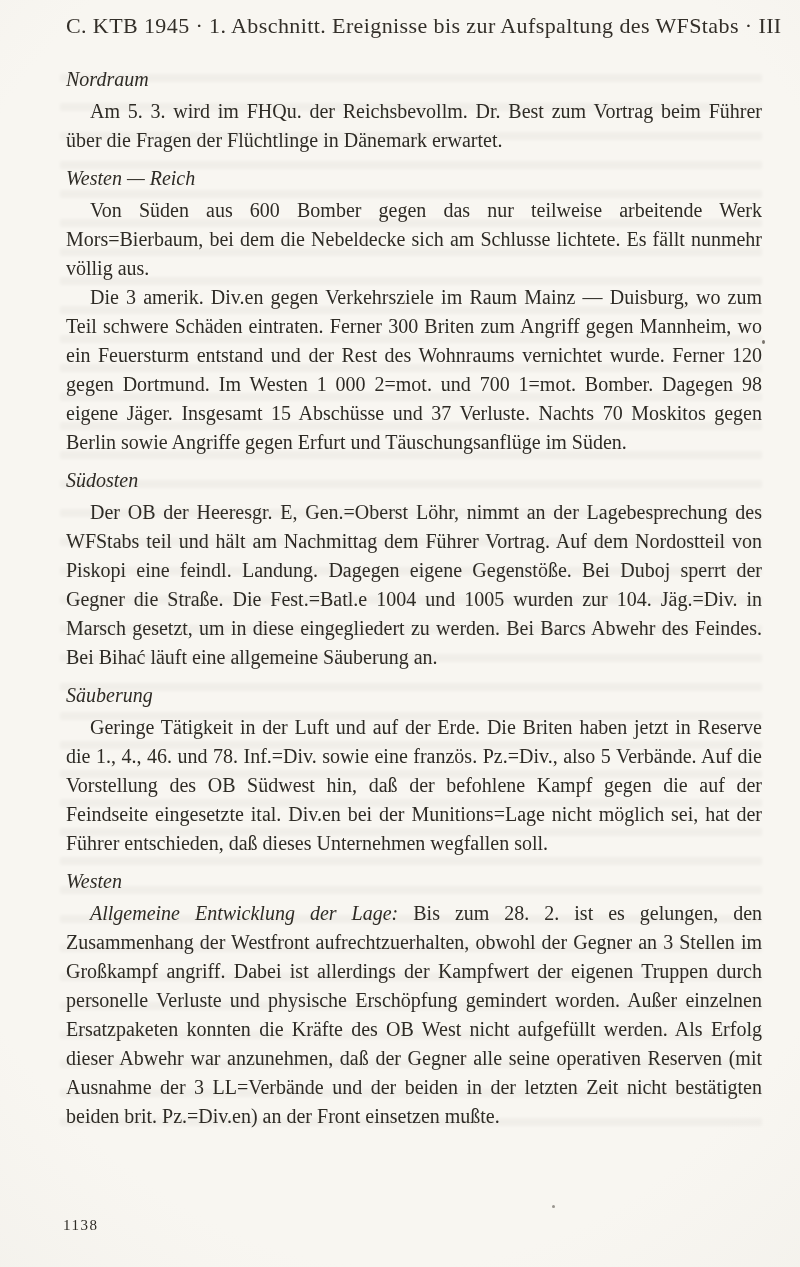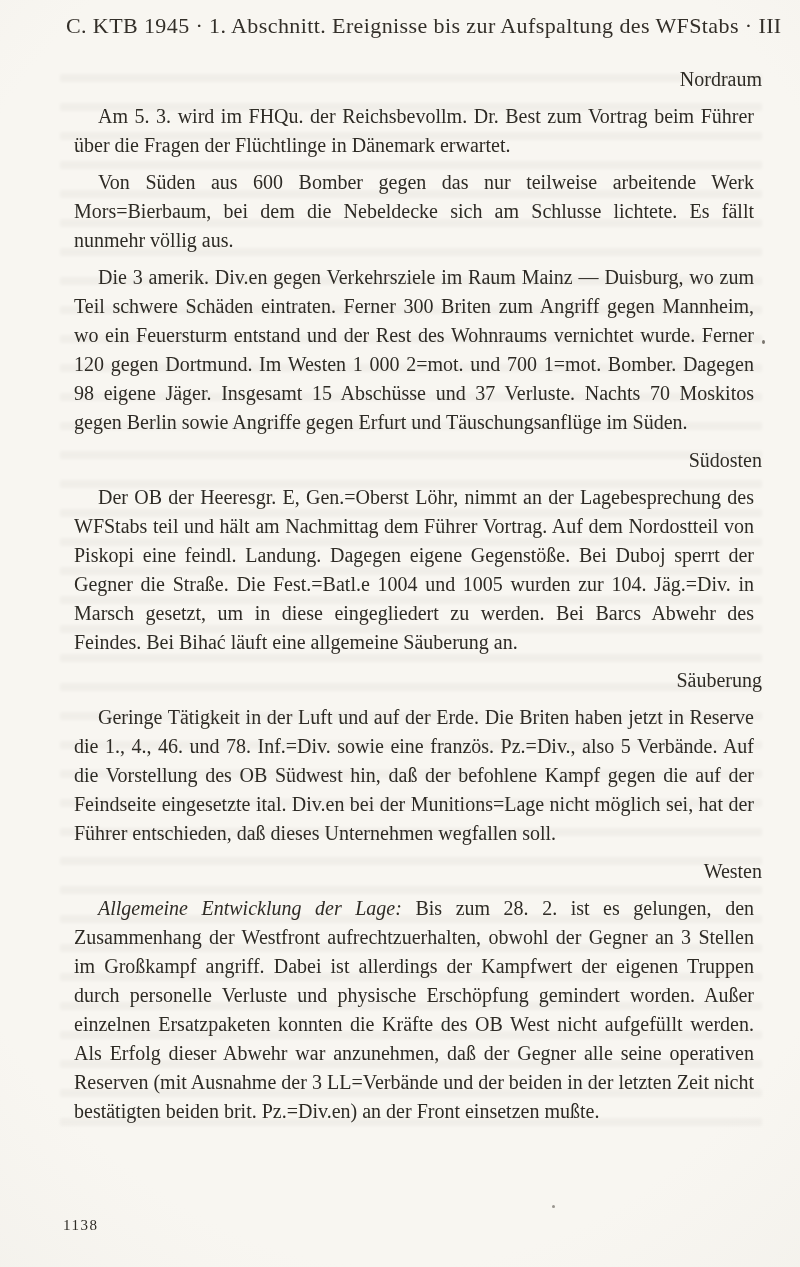--- a/index.html
+++ b/index.html
@@ -41,29 +41,30 @@
   }
   .text-block {
     position: relative;
     margin: 26px 38px 0 66px;
     font-size: 20px;
     line-height: 29px;
     text-align: justify;
     color: #2e2b25;
   }
   .section-heading {
+    font-style: italic;
     font-weight: normal;
     font-size: 20px;
     line-height: 29px;
     margin: 9px 0 3px 0;
-    text-align: right;
+    text-align: left;
   }
   .section-heading.first { margin-top: 0; }
   p.para {
-    margin: 8px;
+    margin: 0;
     text-indent: 24px;
   }
   p.para i { }
   .page-number {
     position: absolute;
     left: 63px;
     bottom: 33px;
     font-size: 15px;
     letter-spacing: 1.5px;
     color: #2e2b25;
@@ -83,20 +84,21 @@
 <div class="scan">
   <div class="bleed"></div>
 
   <div class="running-header">C. KTB 1945 · 1. Abschnitt. Ereignisse bis zur Aufspaltung des WFStabs · III</div>
 
   <div class="text-block">
 
     <h3 class="section-heading first">Nordraum</h3>
     <p class="para">Am 5. 3. wird im FHQu. der Reichsbevollm. Dr. Best zum Vortrag beim Führer über die Fragen der Flüchtlinge in Dänemark erwartet.</p>
 
+    <h3 class="section-heading">Westen — Reich</h3>
     <p class="para">Von Süden aus 600 Bomber gegen das nur teilweise arbeitende Werk Mors=Bierbaum, bei dem die Nebeldecke sich am Schlusse lichtete. Es fällt nunmehr völlig aus.</p>
     <p class="para">Die 3 amerik. Div.en gegen Verkehrsziele im Raum Mainz — Duisburg, wo zum Teil schwere Schäden eintraten. Ferner 300 Briten zum Angriff gegen Mannheim, wo ein Feuersturm entstand und der Rest des Wohnraums vernichtet wurde. Ferner 120 gegen Dortmund. Im Westen 1&nbsp;000 2=mot. und 700 1=mot. Bomber. Dagegen 98 eigene Jäger. Insgesamt 15 Abschüsse und 37 Verluste. Nachts 70 Moskitos gegen Berlin sowie Angriffe gegen Erfurt und Täuschungsanflüge im Süden.</p>
 
     <h3 class="section-heading">Südosten</h3>
     <p class="para">Der OB der Heeresgr. E, Gen.=Oberst Löhr, nimmt an der Lagebesprechung des WFStabs teil und hält am Nachmittag dem Führer Vortrag. Auf dem Nordostteil von Piskopi eine feindl. Landung. Dagegen eigene Gegenstöße. Bei Duboj sperrt der Gegner die Straße. Die Fest.=Batl.e 1004 und 1005 wurden zur 104. Jäg.=Div. in Marsch gesetzt, um in diese eingegliedert zu werden. Bei Barcs Abwehr des Feindes. Bei Bihać läuft eine allgemeine Säuberung an.</p>
 
     <h3 class="section-heading">Säuberung</h3>
     <p class="para">Geringe Tätigkeit in der Luft und auf der Erde. Die Briten haben jetzt in Reserve die 1., 4., 46. und 78. Inf.=Div. sowie eine französ. Pz.=Div., also 5 Verbände. Auf die Vorstellung des OB Südwest hin, daß der befohlene Kampf gegen die auf der Feindseite eingesetzte ital. Div.en bei der Munitions=Lage nicht möglich sei, hat der Führer entschieden, daß dieses Unternehmen wegfallen soll.</p>
 
     <h3 class="section-heading">Westen</h3>

